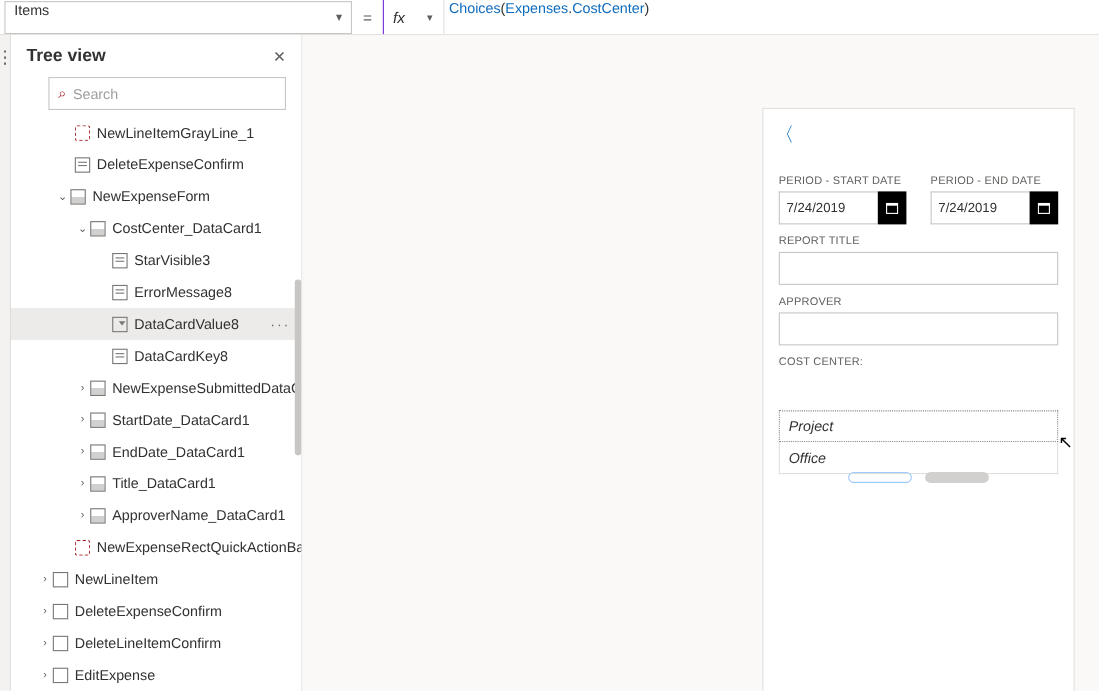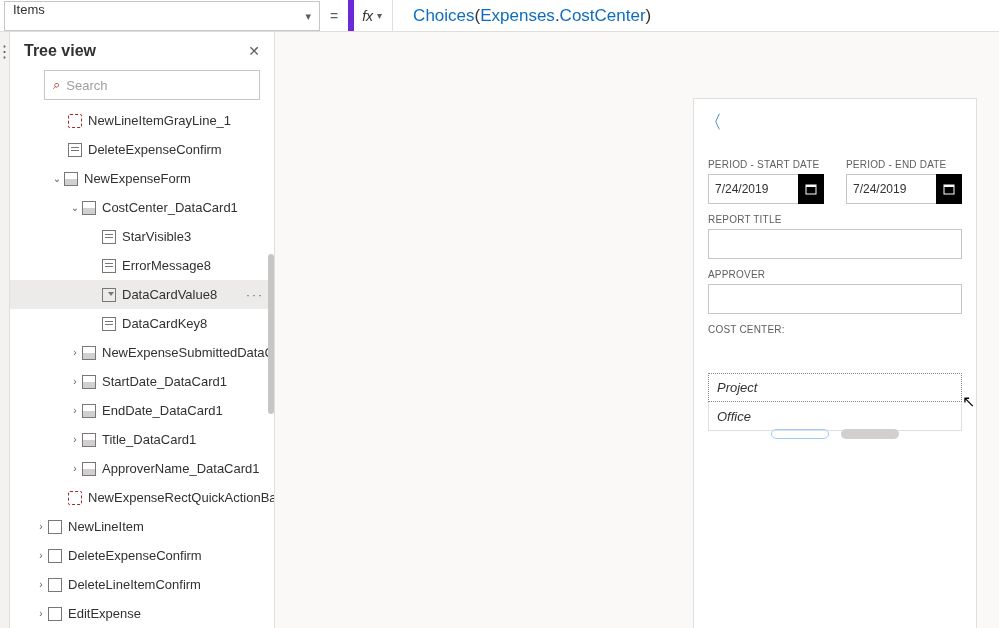--- a/index.html
+++ b/index.html
@@ -45,39 +45,38 @@
     .eq-sign {
       padding: 0 10px;
       display: flex;
       align-items: center;
       color: #605e5c;
       font-size: 14px;
     }
     .fx-box {
       display: flex;
       align-items: center;
-      border-left: 6px solid #6d28d9;
+      border-left: 1px solid #6d28d9;
       padding: 0 10px 0 8px;
       color: #323130;
       font-style: italic;
       font-size: 14px;
-      gap: 4px;
+      gap: 20px;
     }
     .fx-box .chev {
       font-size: 10px;
       font-style: normal;
       color: #605e5c;
     }
     .formula-input {
       flex: 1;
       display: flex;
-      align-items: center;
-      padding-left: 20px;
+      padding-left: 4px;
       font-family: Consolas, monospace;
-      font-size: 17px;
+      font-size: 13px;
       border-left: 1px solid #e1dfdd;
       background: #ffffff;
     }
     .tok-fn { color: #0f6cbd; }
     .tok-plain { color: #323130; }
 
     
     .body-row {
       display: flex;
       height: calc(628px - 32px);

